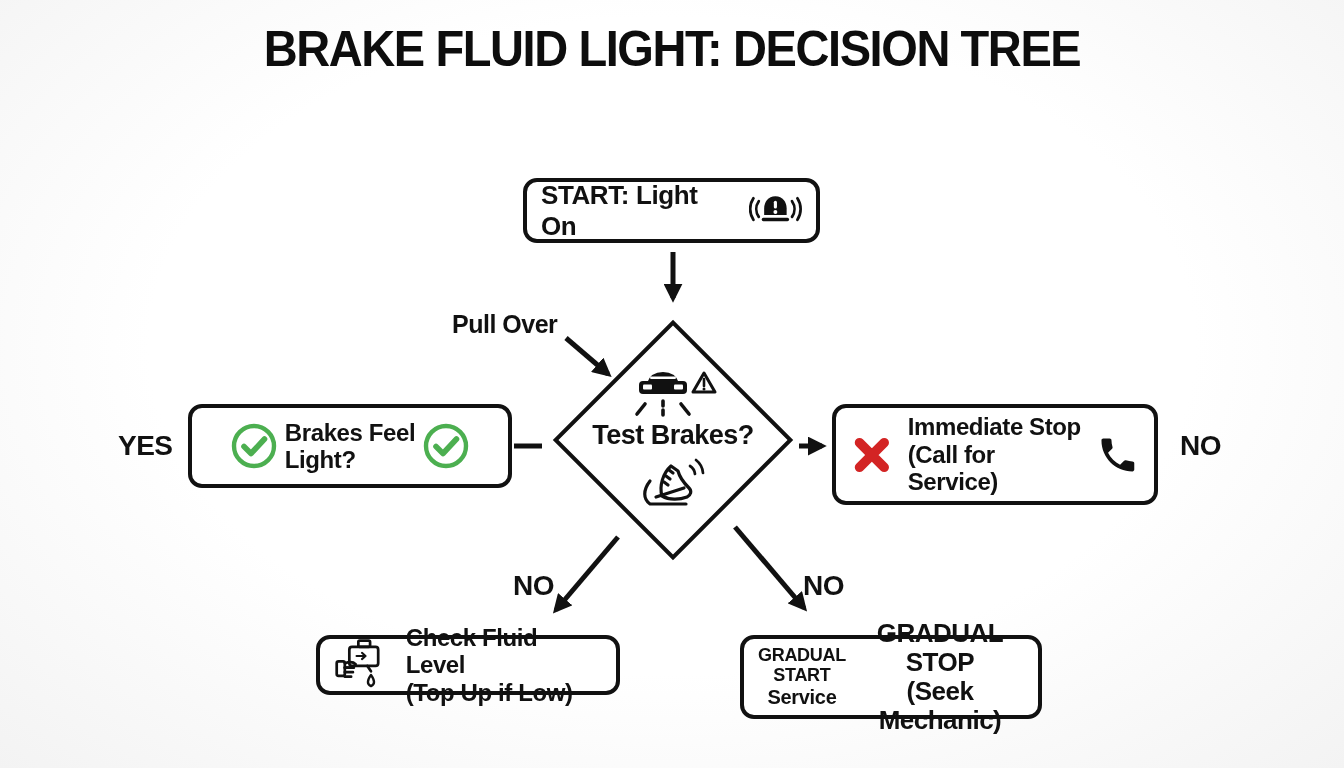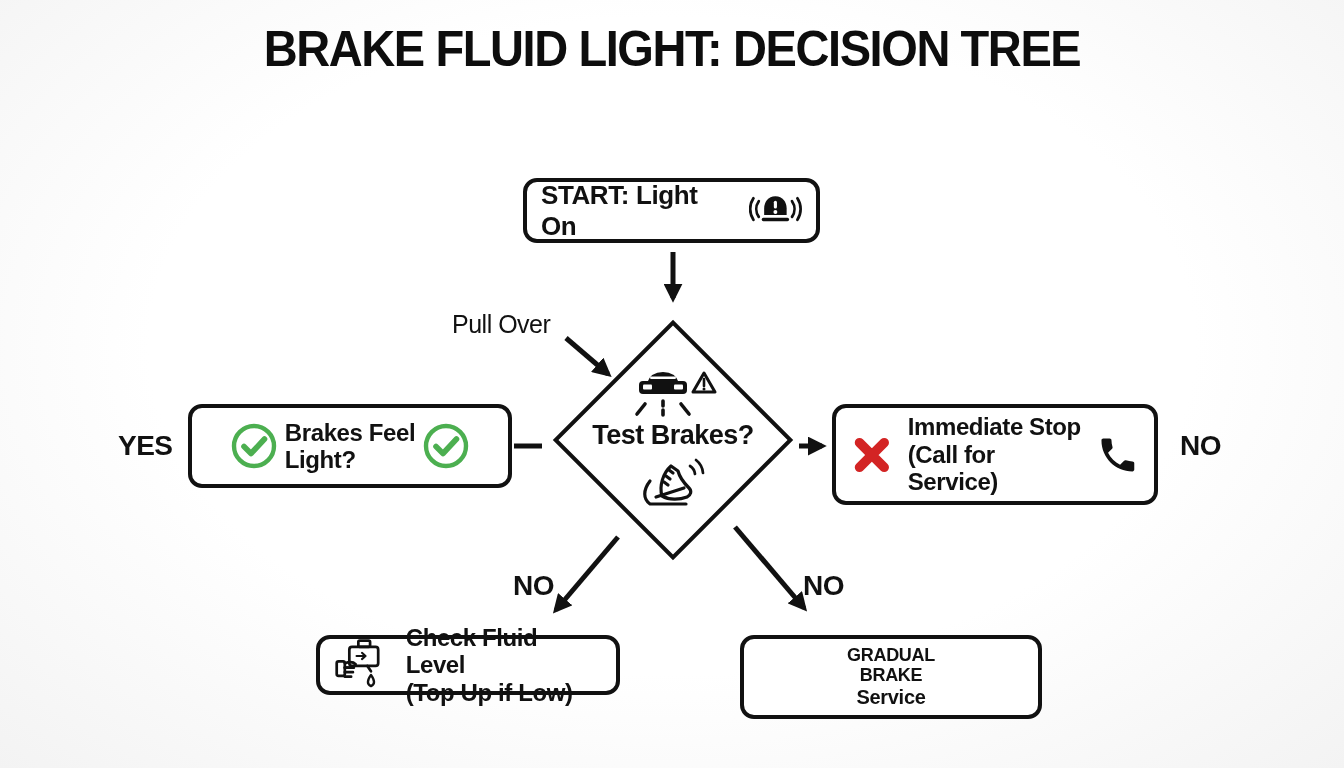--- a/index.html
+++ b/index.html
@@ -61,21 +61,21 @@
     z-index: 2;
   }
   .decision-label { font-size: 27px; font-weight: 700; letter-spacing: -0.5px; margin: 2px 0; }
   .edge-label {
     position: absolute;
     font-weight: 800;
     font-size: 28px;
     letter-spacing: -0.5px;
     z-index: 2;
   }
-  .edge-label.small { font-size: 25px; font-weight: 400; }
+  .edge-label.small { font-size: 25px; font-weight: 700; }
   .stamp {
     display: flex;
     flex-direction: column;
     align-items: center;
     font-weight: 700;
     line-height: 1.1;
     letter-spacing: -0.3px;
   }
   .stamp .s1, .stamp .s2 { font-size: 18px; }
   .stamp .s3 { font-size: 20px; }
@@ -195,18 +195,22 @@
     </svg>
     <div class="ntext left">
       <div>Check Fluid Level</div>
       <div>(Top Up if Low)</div>
     </div>
   </div>
 
   <div class="node" style="left:740px; top:635px; width:302px; height:84px; gap:10px;">
     <div class="stamp">
       <div class="s1">GRADUAL</div>
-      <div class="s2">BRAKE</div>
+      <div class="s2">START</div>
       <div class="s3">Service</div>
     </div>
+    <div class="gradual-main">
+      <div>GRADUAL STOP</div>
+      <div>(Seek Mechanic)</div>
+    </div>
   </div>
 
 </div>
 
 </body></html>

